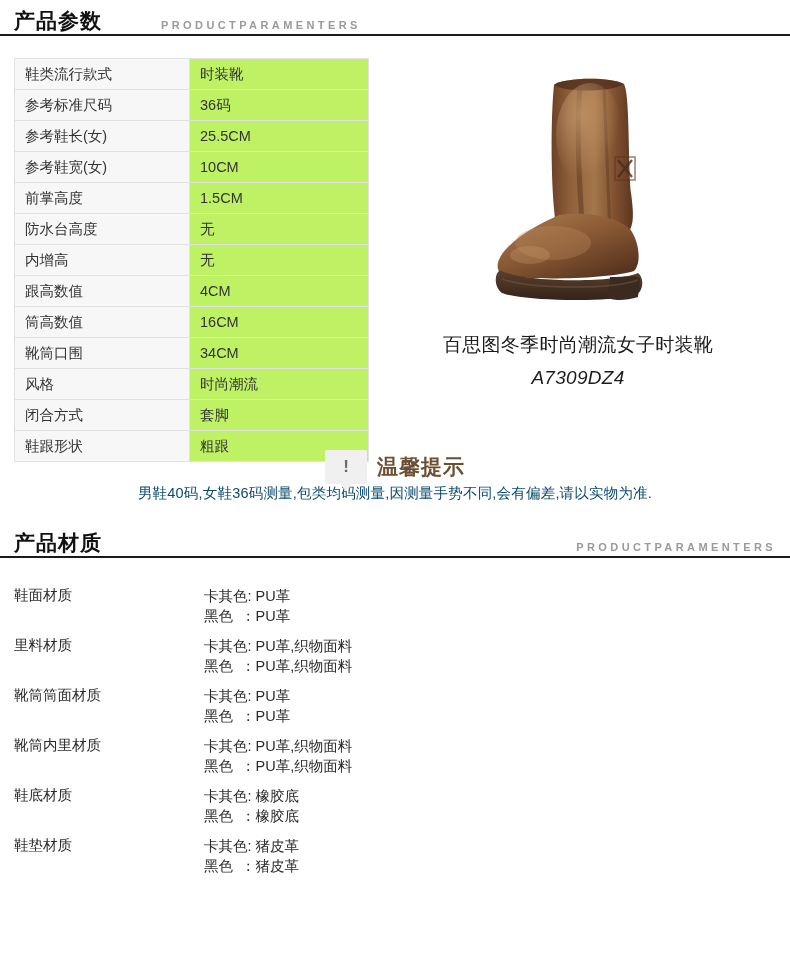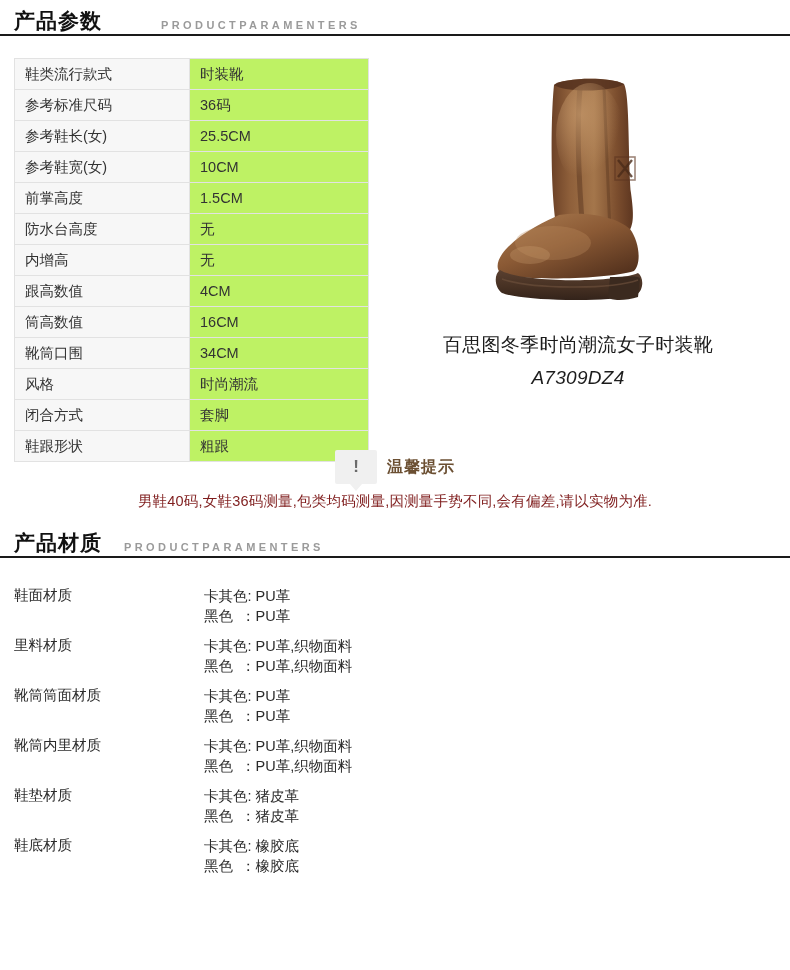--- a/index.html
+++ b/index.html
@@ -36,21 +36,21 @@
     font-size: 11px;
     color: #9a9a9a;
     letter-spacing: 3.4px;
     margin-left: 22px;
     padding-bottom: 3px;
     white-space: nowrap;
     font-weight: bold;
   }
 
   #head-params { position: absolute; left: 0; top: 8px; width: 790px; gap: 37px; }
-  #head-material { position: absolute; left: 0; top: 530px; width: 790px; }
+  #head-material { position: absolute; left: 0; top: 530px; width: 790px; justify-content: space-between; }
 
   
   .param-table {
     position: absolute;
     left: 14px;
     top: 58px;
     width: 355px;
     border-collapse: collapse;
     font-size: 14.5px;
     border-radius: 8px;
@@ -131,29 +131,29 @@
     position: absolute;
     inset: 0;
     display: flex;
     align-items: center;
     justify-content: center;
     font-size: 17px;
     color: #6b6b6b;
     font-weight: bold;
   }
   .tips-title {
-    font-size: 16px;
+    font-size: 21px;
     font-weight: bold;
     color: #6b4f32;
     letter-spacing: 1px;
   }
   .tips-text {
-    margin-top: 8px;
+    margin-top: 0;
     font-size: 14.5px;
-    color: #7f1d1d;
+    color: #0c4a6e;
     letter-spacing: 0.2px;
   }
 
   
   .mat-list {
     position: absolute;
     left: 14px;
     top: 578px;
     width: 760px;
   }
@@ -342,26 +342,26 @@
     </div>
   </div>
   <div class="mat-row">
     <div class="mat-name">靴筒内里材质</div>
     <div class="mat-vals">
       <span class="line">卡其色: PU革,织物面料</span>
       <span class="line">黑色  ：PU革,织物面料</span>
     </div>
   </div>
   <div class="mat-row">
+    <div class="mat-name">鞋底材质</div>
+    <div class="mat-vals">
+      <span class="line">卡其色: 橡胶底</span>
+      <span class="line">黑色  ：橡胶底</span>
+    </div>
+  </div>
+  <div class="mat-row">
     <div class="mat-name">鞋垫材质</div>
     <div class="mat-vals">
       <span class="line">卡其色: 猪皮革</span>
       <span class="line">黑色  ：猪皮革</span>
     </div>
   </div>
-  <div class="mat-row">
-    <div class="mat-name">鞋底材质</div>
-    <div class="mat-vals">
-      <span class="line">卡其色: 橡胶底</span>
-      <span class="line">黑色  ：橡胶底</span>
-    </div>
-  </div>
 </div>
 
 </body></html>

